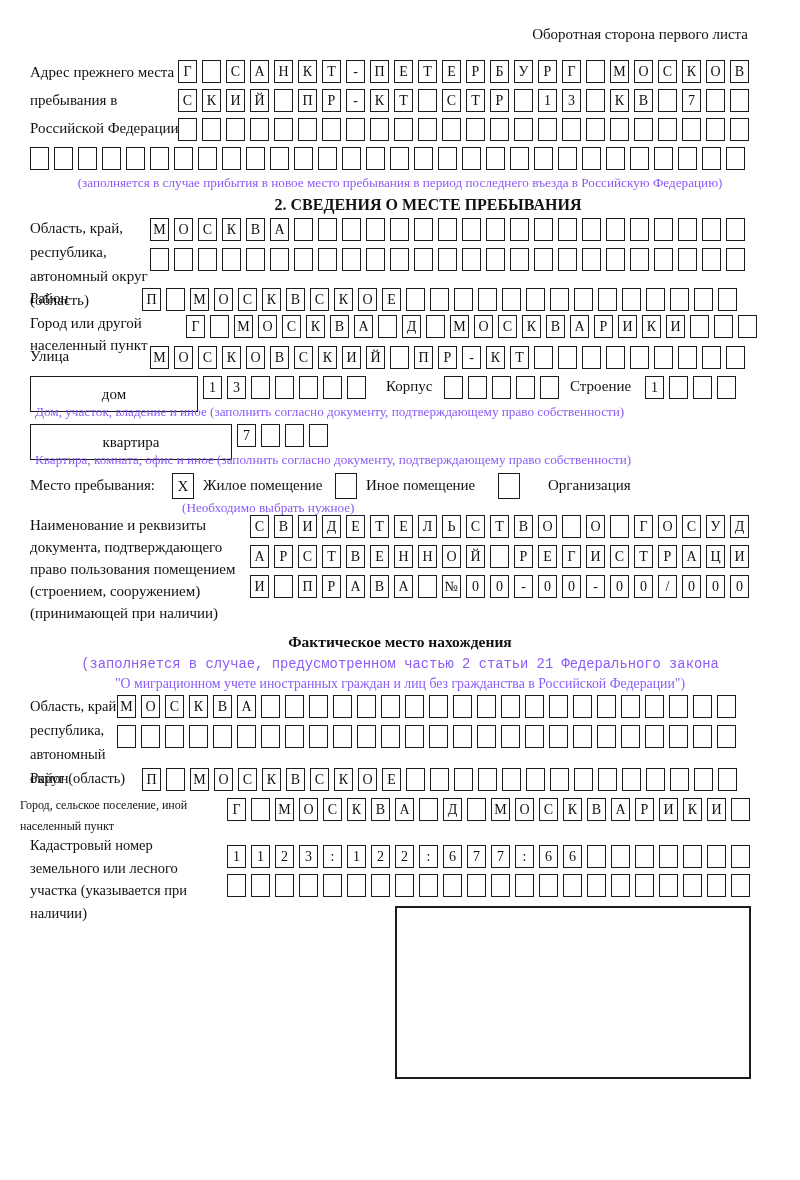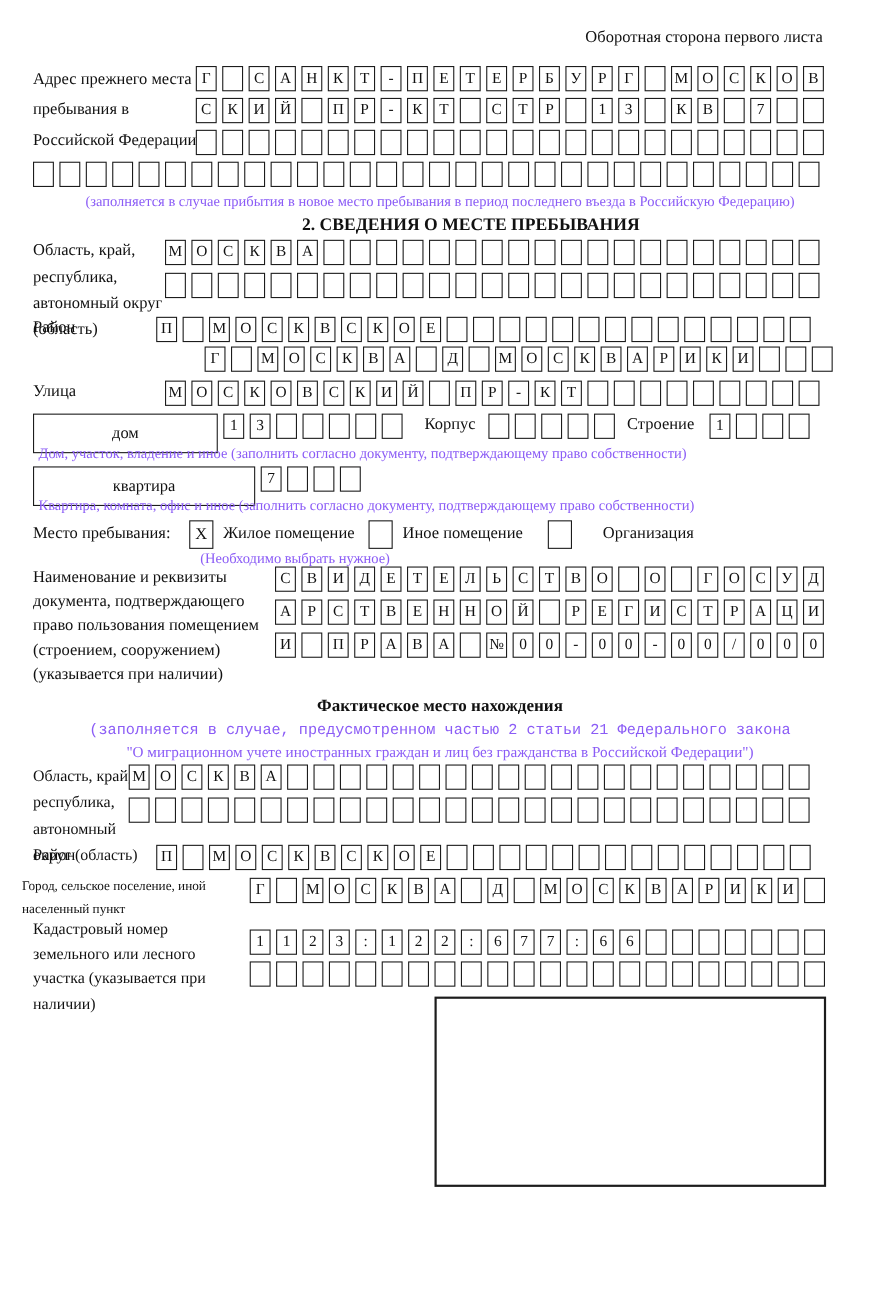--- a/index.html
+++ b/index.html
@@ -221,20 +221,21 @@
       <span class="cell"></span>
       <span class="cell"></span>
       <span class="cell"></span>
       <span class="cell"></span>
       <span class="cell"></span>
       <span class="cell"></span>
       <span class="cell"></span>
       <span class="cell"></span>
     </div>
 
+  <div class="abs lbl2" style="left:30px;top:312px;width:152px;">Город или другой населенный пункт</div>
   <div class="abs boxrow" style="left:186px;top:315px;">
       <span class="cell">Г</span>
       <span class="cell"></span>
       <span class="cell">М</span>
       <span class="cell">О</span>
       <span class="cell">С</span>
       <span class="cell">К</span>
       <span class="cell">В</span>
       <span class="cell">А</span>
       <span class="cell"></span>
@@ -322,21 +323,21 @@
 
   <div class="abs" style="left:30px;top:477px;">Место пребывания:</div>
   <div class="abs chk" style="left:172px;top:473px;">X</div>
   <div class="abs" style="left:203px;top:477px;">Жилое помещение</div>
   <div class="abs chk" style="left:335px;top:473px;"></div>
   <div class="abs" style="left:366px;top:477px;">Иное помещение</div>
   <div class="abs chk" style="left:498px;top:473px;"></div>
   <div class="abs" style="left:548px;top:477px;">Организация</div>
   <div class="abs caption" style="left:182px;top:500px;width:300px;text-align:left;">(Необходимо выбрать нужное)</div>
 
-  <div class="abs lbl2" style="left:30px;top:514px;width:212px;">Наименование и реквизиты документа, подтверждающего право пользования помещением (строением, сооружением) (указывается при наличии)</div>
+  <div class="abs lbl2" style="left:30px;top:514px;width:212px;">Наименование и реквизиты документа, подтверждающего право пользования помещением (строением, сооружением) (принимающей при наличии)</div>
   <div class="abs boxrow" style="left:250px;top:515px;">
       <span class="cell">С</span>
       <span class="cell">В</span>
       <span class="cell">И</span>
       <span class="cell">Д</span>
       <span class="cell">Е</span>
       <span class="cell">Т</span>
       <span class="cell">Е</span>
       <span class="cell">Л</span>
       <span class="cell">Ь</span>

